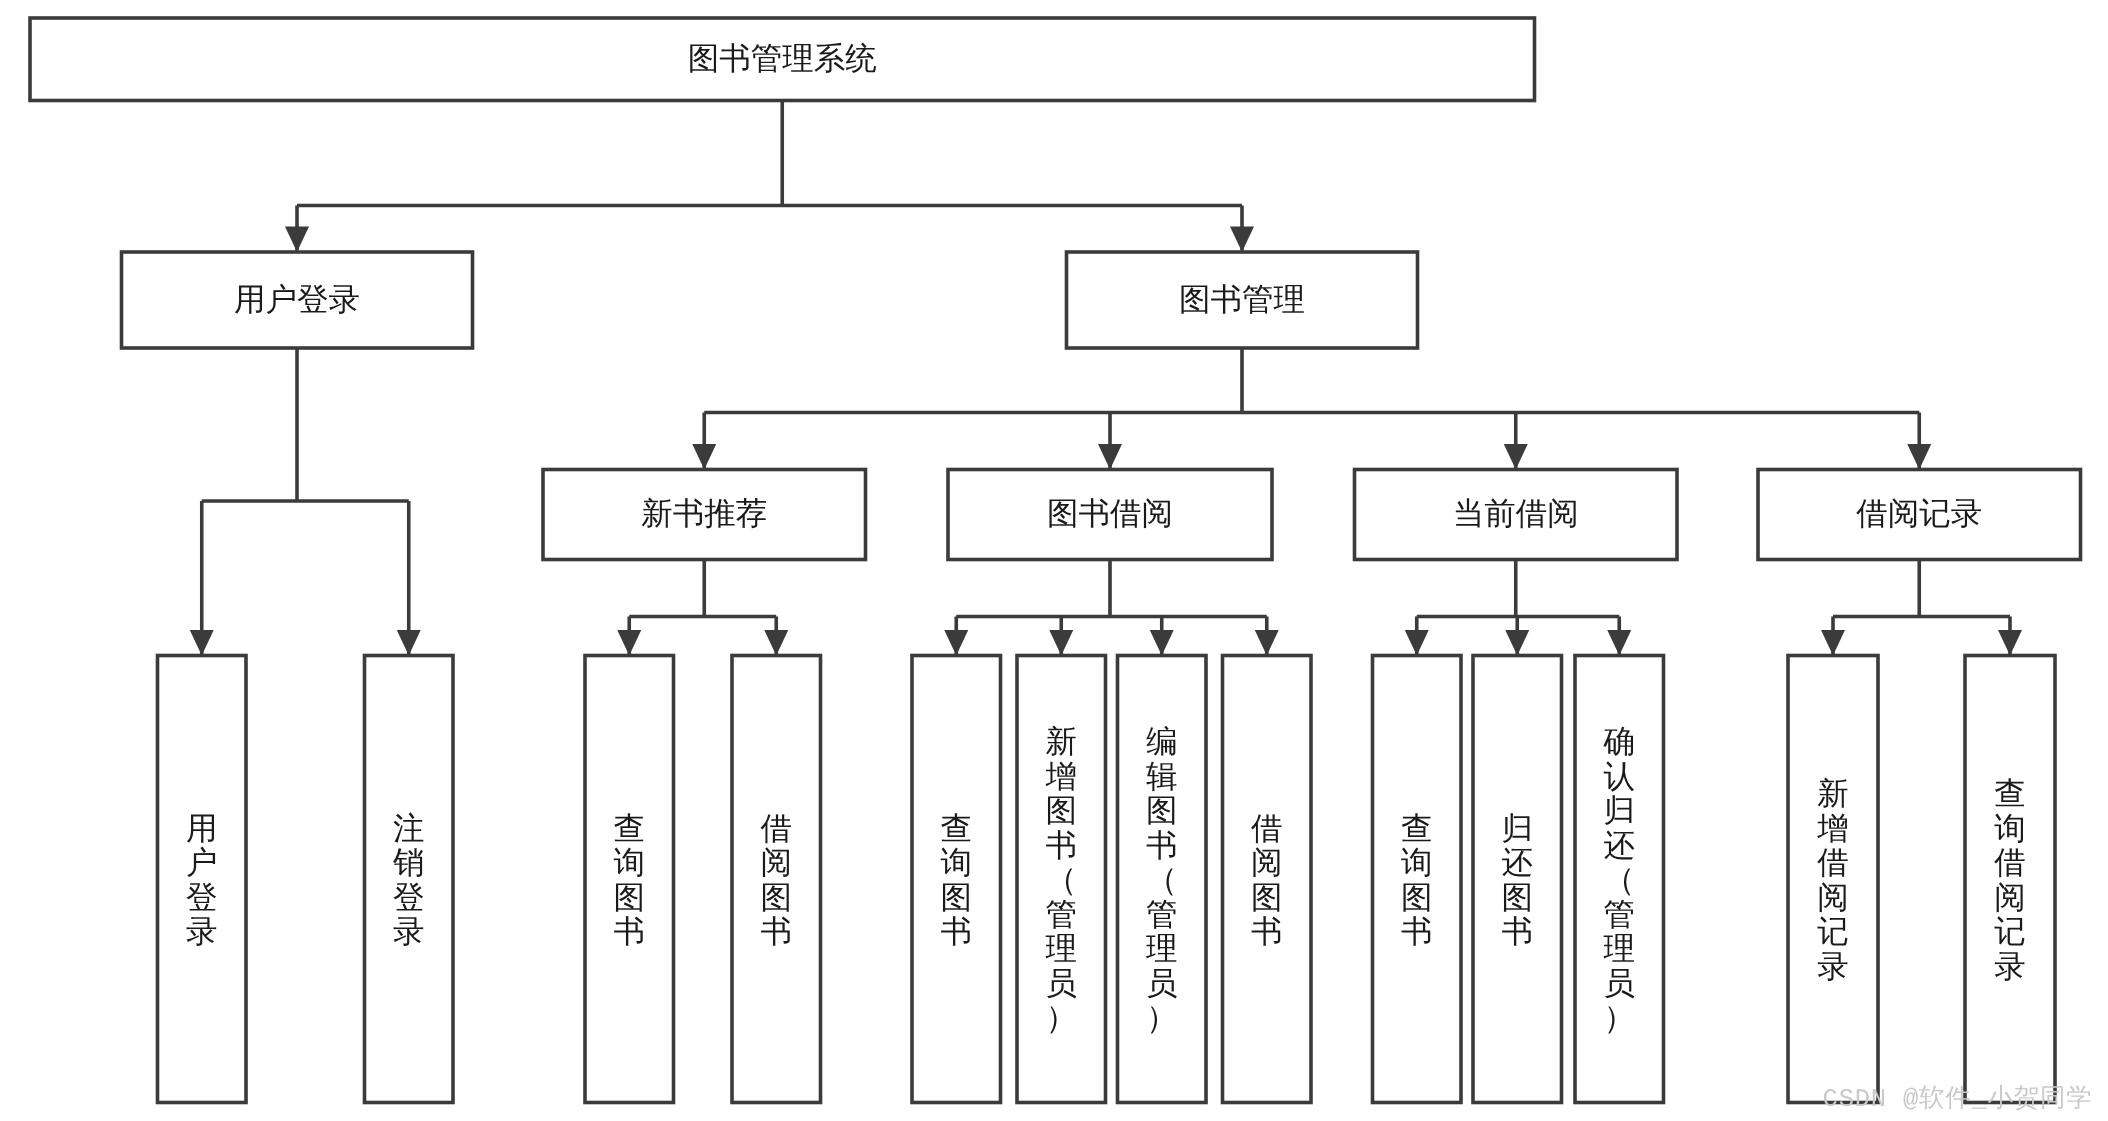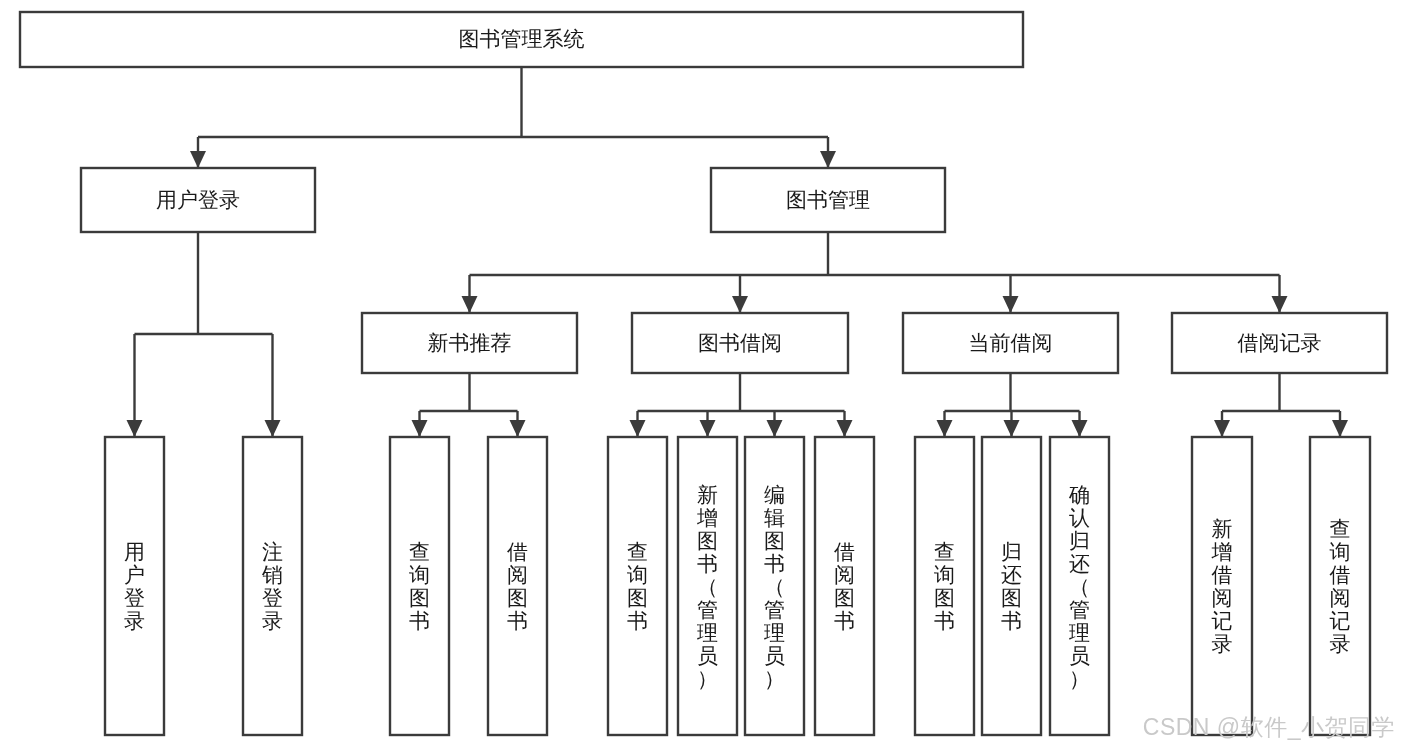--- a/index.html
+++ b/index.html
@@ -45,22 +45,22 @@
     stroke-linecap: butt;
   }
   .arrow-head {
     fill: #3b3b3b;
     stroke: none;
   }
   .watermark-text {
     position: absolute;
     right: 10px;
     bottom: 4px;
-    font-family: Liberation Sans, sans-serif;
-    font-size: 23px;
+    font-family: Liberation Mono, monospace;
+    font-size: 17px;
     color: #c9c9c9;
     white-space: nowrap;
     letter-spacing: 0.5px;
   }
 </style>
 </head>
 <body>
 
 <div id="diagram-root">
   <svg id="diagram-svg" width="1405" height="747" viewBox="0 0 1405 747" xmlns="http://www.w3.org/2000/svg">

